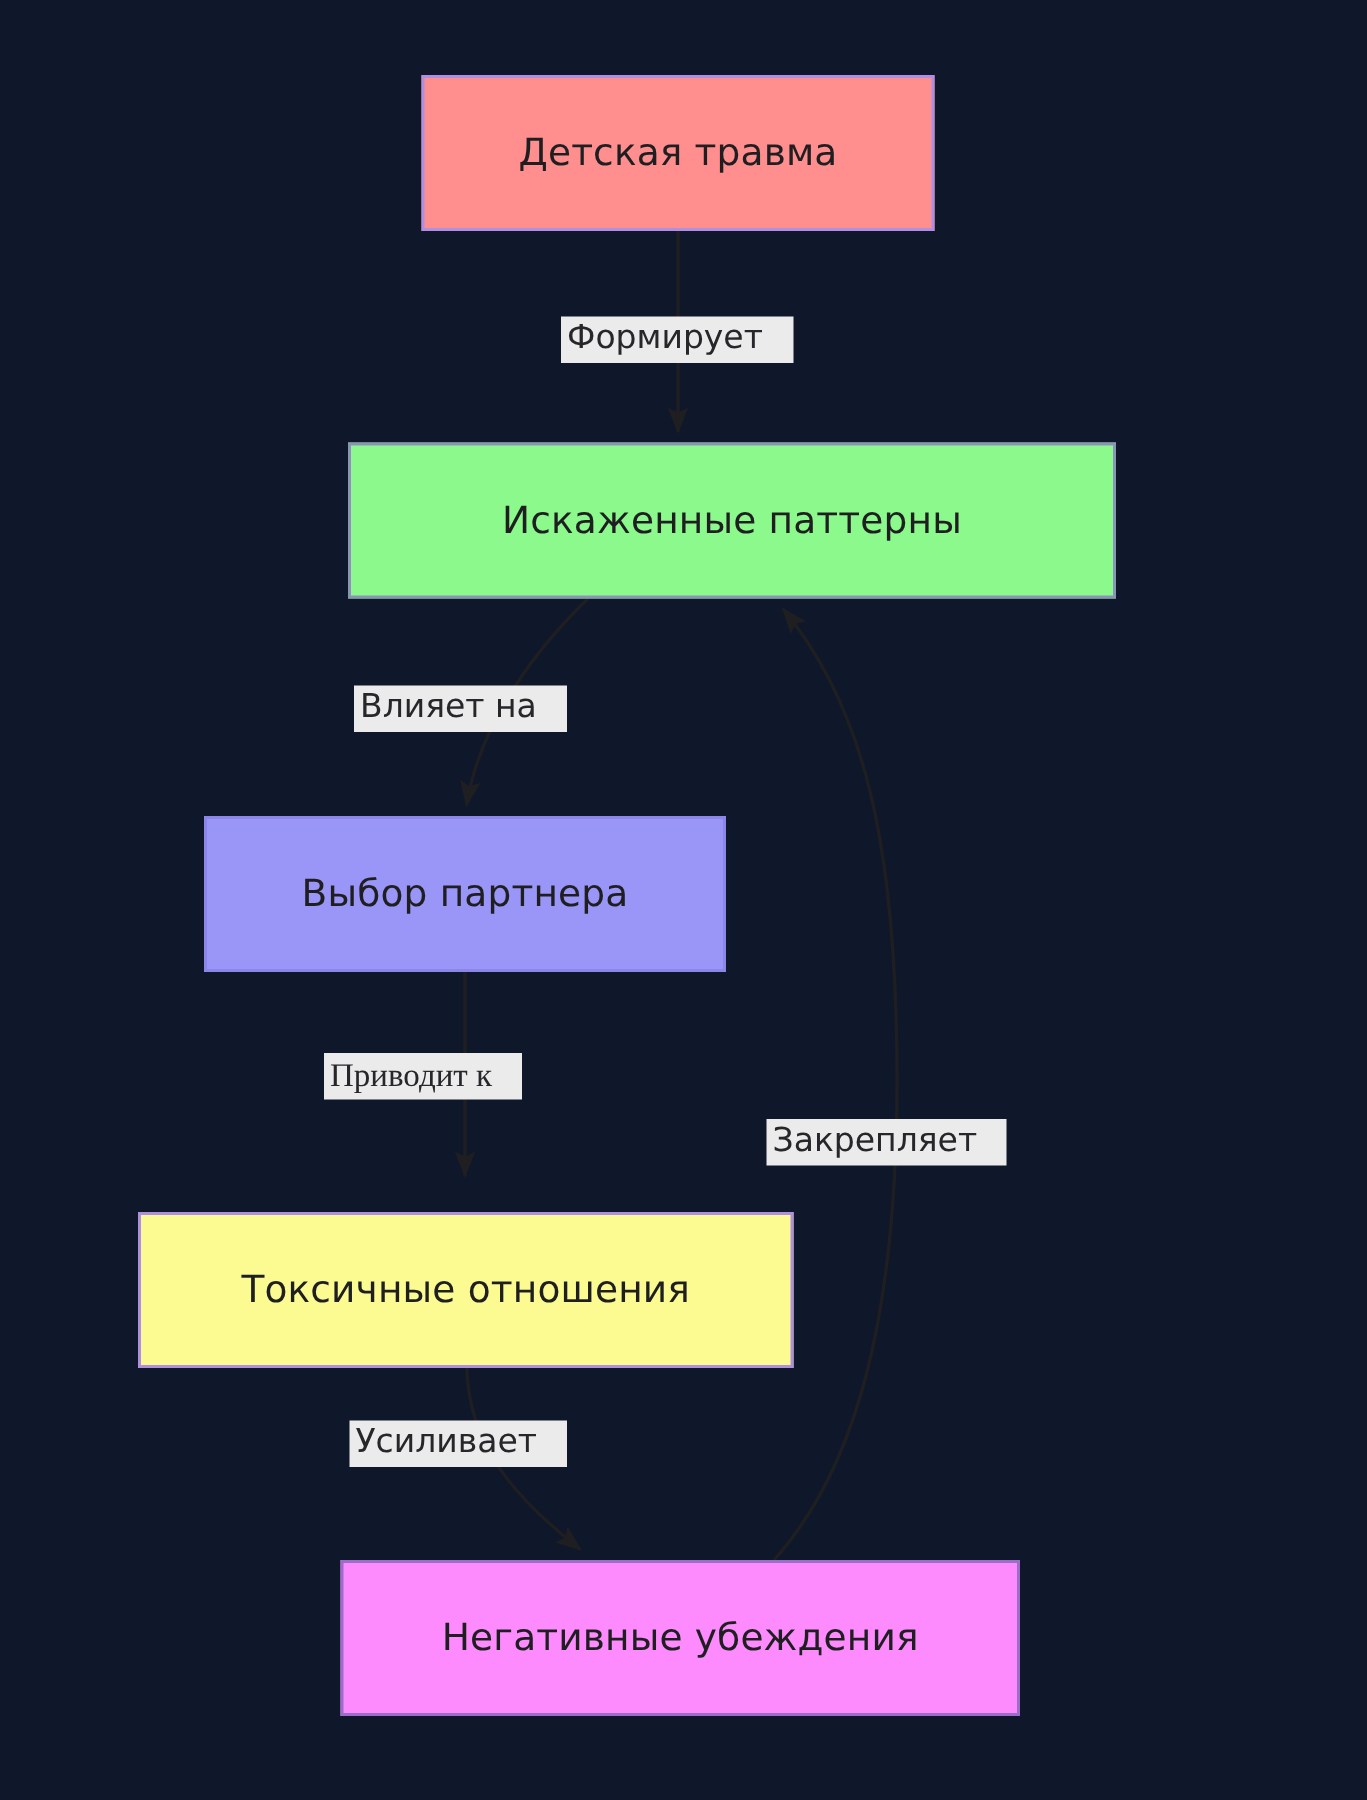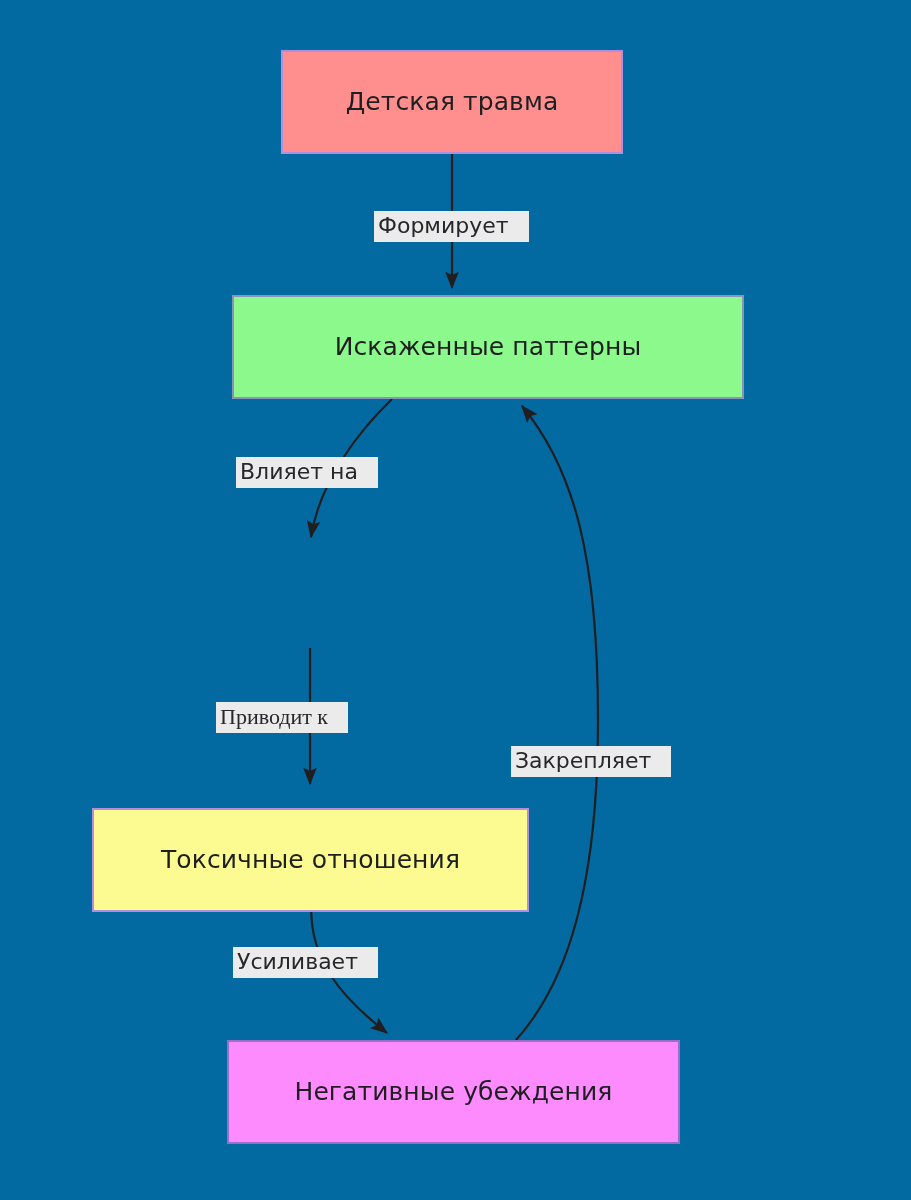--- a/index.html
+++ b/index.html
@@ -10,21 +10,21 @@
   body {
     width: 911px;
     height: 1200px;
     font-family: "DejaVu Sans", "Liberation Sans", sans-serif;
     overflow: hidden;
   }
   #flowchart {
     position: relative;
     width: 911px;
     height: 1200px;
-    background: #0369a1;
+    background: #0f172a;
   }
   #edge-layer {
     position: absolute;
     left: 0;
     top: 0;
     width: 911px;
     height: 1200px;
     pointer-events: none;
   }
   .node {
@@ -76,20 +76,23 @@
   </svg>
 
   <div class="node" style="left: 281px; top: 50px; width: 342px; height: 104px; background: rgb(255, 143, 143); border-color: rgb(176, 143, 224);">
     <span class="node-label">Детская травма</span>
   </div>
 
   <div class="node" style="left: 232px; top: 295px; width: 512px; height: 104px; background: rgb(140, 249, 140); border-color: rgb(140, 147, 184);">
     <span class="node-label">Искаженные паттерны</span>
   </div>
 
+  <div class="node" style="left: 136px; top: 544px; width: 348px; height: 104px; background: rgb(154, 150, 248); border-color: rgb(140, 134, 232);">
+    <span class="node-label">Выбор партнера</span>
+  </div>
 
   <div class="node" style="left: 92px; top: 808px; width: 437px; height: 104px; background: rgb(251, 251, 146); border-color: rgb(176, 143, 224);">
     <span class="node-label">Токсичные отношения</span>
   </div>
 
   <div class="node" style="left: 227px; top: 1040px; width: 453px; height: 104px; background: rgb(253, 139, 253); border-color: rgb(155, 111, 200);">
     <span class="node-label">Негативные убеждения</span>
   </div>
 
   <div class="edge-label" style="left: 374px; top: 211px; background: rgb(235, 235, 235);">Формирует</div>

